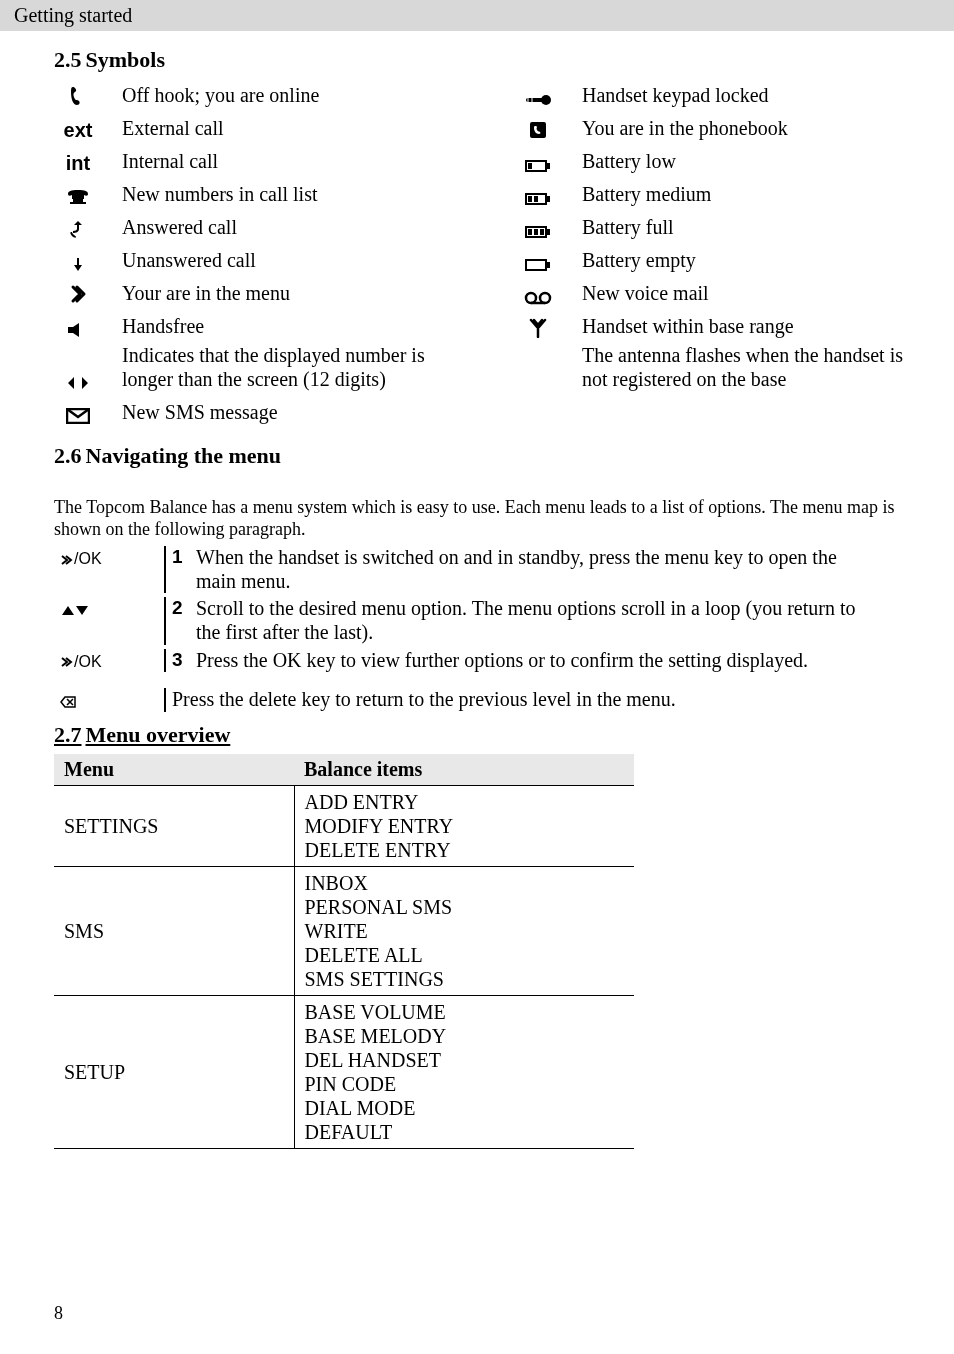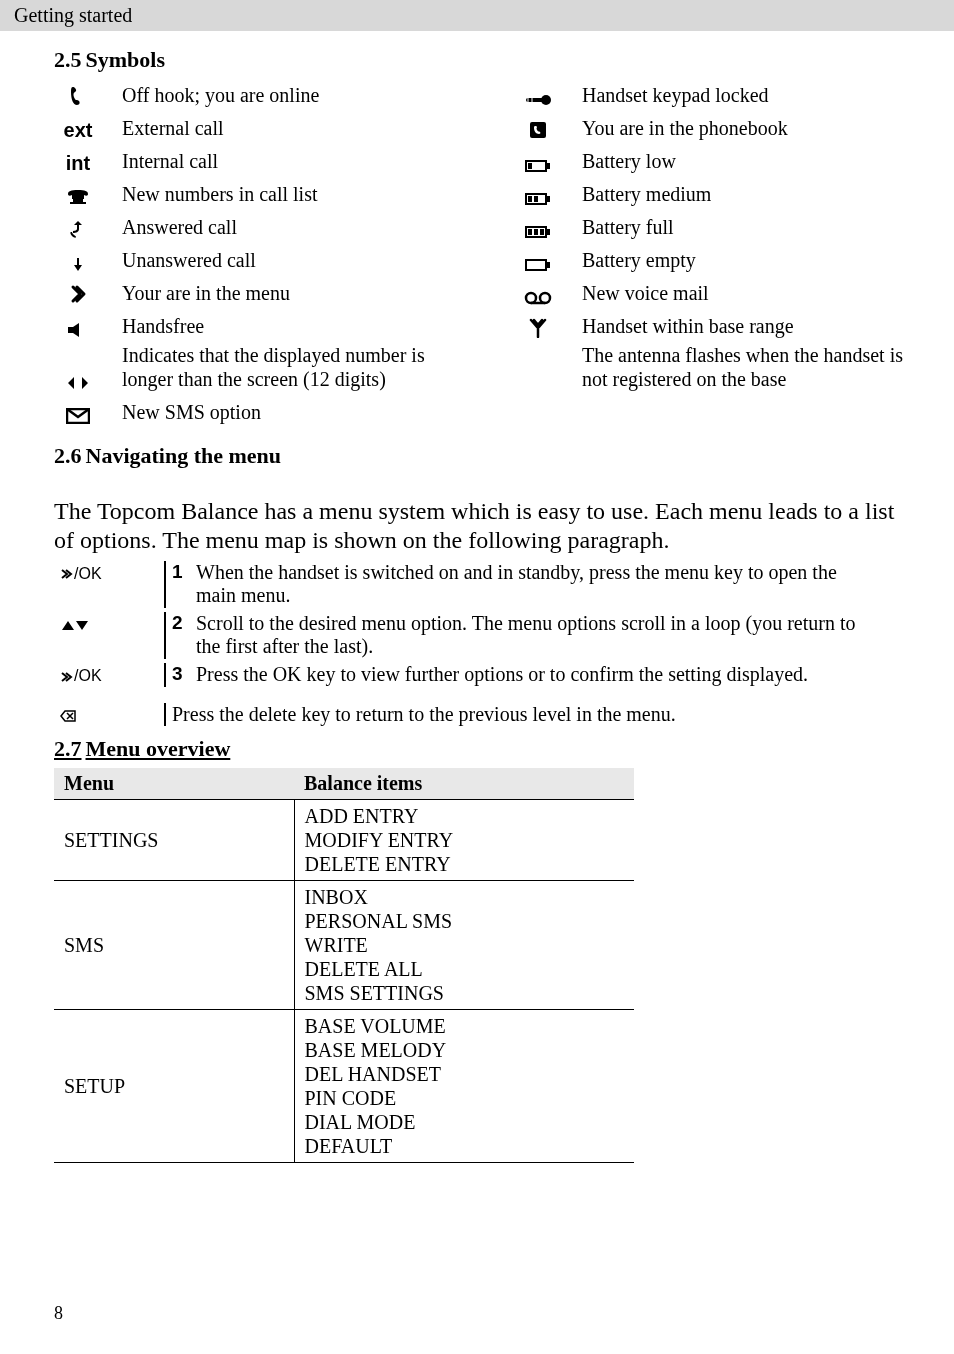--- a/index.html
+++ b/index.html
@@ -61,21 +61,21 @@
     .sym-row .icon.text-icon {
       font-family: Arial, sans-serif;
       font-weight: bold;
       font-size: 20px;
     }
     .sym-row .desc {
       font-size: 20px;
       line-height: 1.2;
     }
     .nav-intro {
-      font-size: 24px;
+      font-size: 18px;
       line-height: 1.2;
       margin-bottom: 6px;
       margin-top: 28px;
     }
     .nav-steps {
       margin-bottom: 10px;
     }
     .nav-row {
       display: flex;
       align-items: flex-start;
@@ -227,21 +227,21 @@
         </span>
         <span class="desc">Indicates that the displayed number is longer than the screen (12 digits)</span>
       </div>
       <div class="sym-row">
         <span class="icon">
           <svg class="icon-svg" width="24" height="16" viewBox="0 0 24 16">
               <rect x="1" y="1" width="22" height="14" fill="none" stroke="black" stroke-width="2.5"></rect>
               <path d="M1 1 L12 9 L23 1" fill="none" stroke="black" stroke-width="2.5"></path>
             </svg>
         </span>
-        <span class="desc">New SMS option</span>
+        <span class="desc">New SMS message</span>
       </div>
     </div>
 
     <div class="sym-col">
       <div class="sym-row">
         <span class="icon">
           <svg class="icon-svg" width="28" height="14" viewBox="0 0 28 14">
               <circle cx="22" cy="7" r="5" fill="black"></circle>
               <rect x="2" y="5" width="18" height="4" rx="2" fill="black"></rect>
               <path d="M4 5 L4 9 M8 5 L8 9" stroke="white" stroke-width="1"></path>

